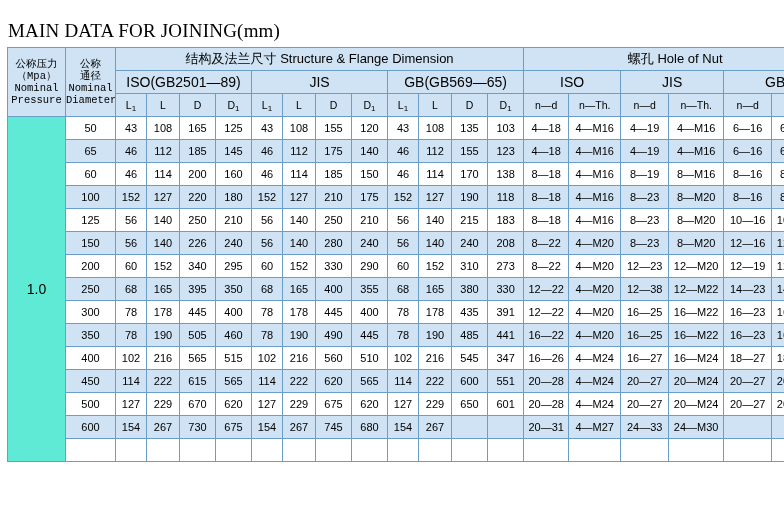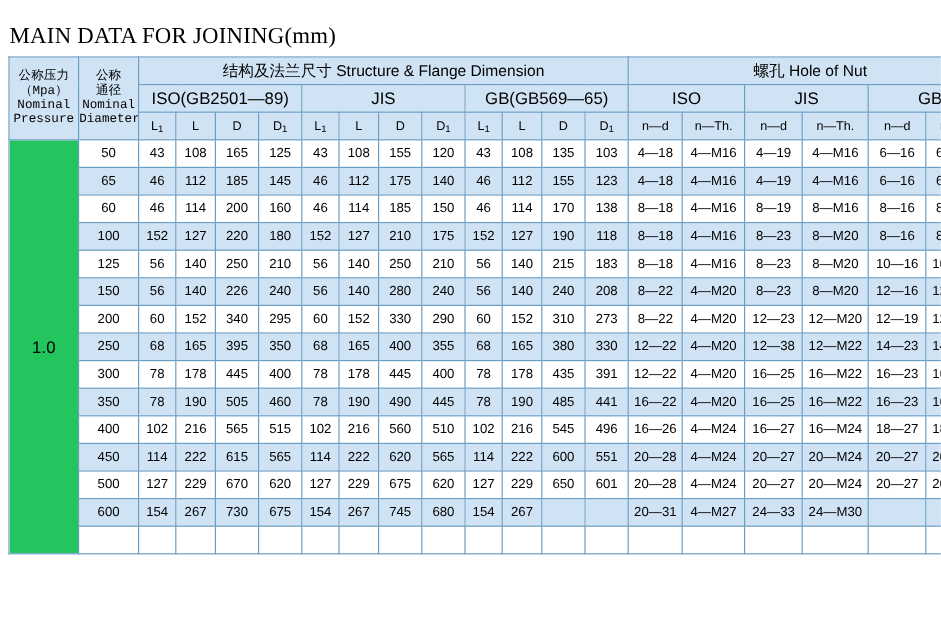--- a/index.html
+++ b/index.html
@@ -50,21 +50,21 @@
     font-size: 13px;
   }
   .sub {
     font-size: 10.5px;
     text-align: center;
   }
   .rowA { background: #ffffff; }
   .rowB { background: #cfe3f4; }
   .pressure {
     font-size: 14px;
-    background: #22c55e;
+    background: #5eead4;
   }
   .dn { }
   sub {
     font-size: 8px;
     vertical-align: baseline;
     position: relative;
     top: 2px;
   }
 </style>
 </head>
@@ -359,21 +359,21 @@
         <td class="rowA">216</td>
         <td class="rowA">565</td>
         <td class="rowA">515</td>
         <td class="rowA">102</td>
         <td class="rowA">216</td>
         <td class="rowA">560</td>
         <td class="rowA">510</td>
         <td class="rowA">102</td>
         <td class="rowA">216</td>
         <td class="rowA">545</td>
-        <td class="rowA">496</td>
+        <td class="rowA">347</td>
         <td class="rowA">16—26</td>
         <td class="rowA">4—M24</td>
         <td class="rowA">16—27</td>
         <td class="rowA">16—M24</td>
         <td class="rowA">18—27</td>
         <td class="rowA">18—M24</td>
       </tr>
       <tr>
         <td class="rowB dn">450</td>
         <td class="rowB">114</td>

